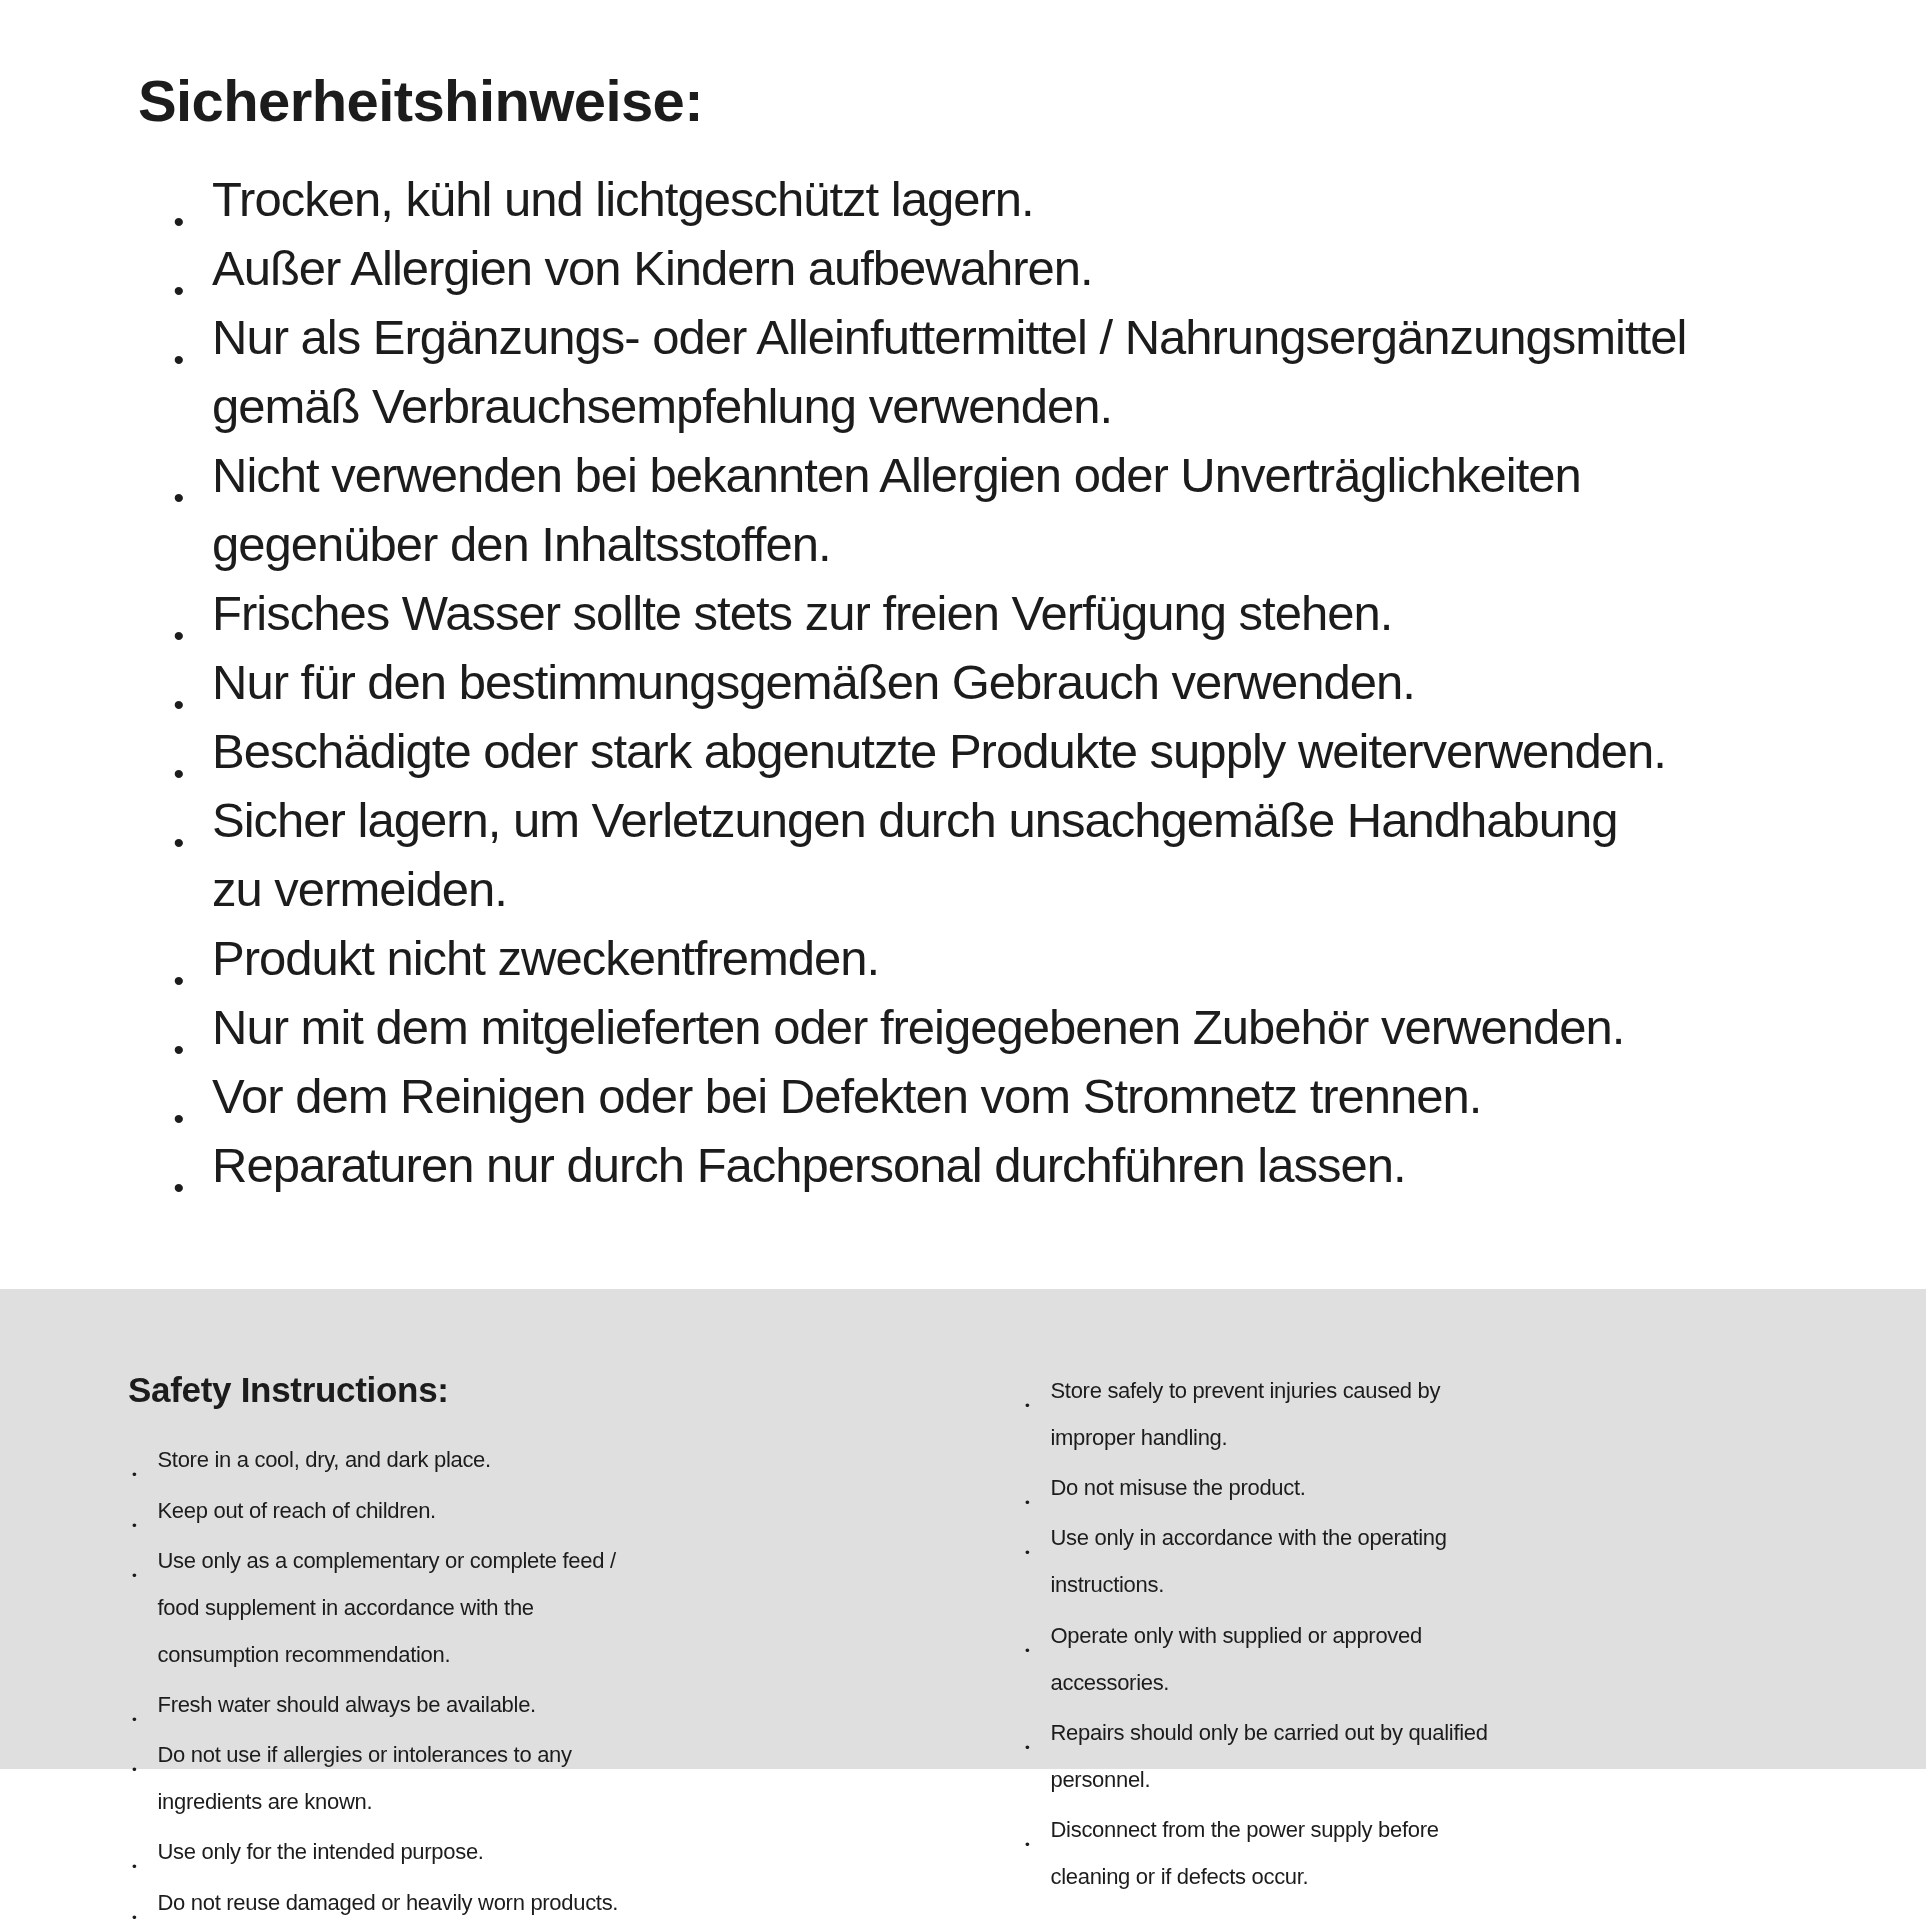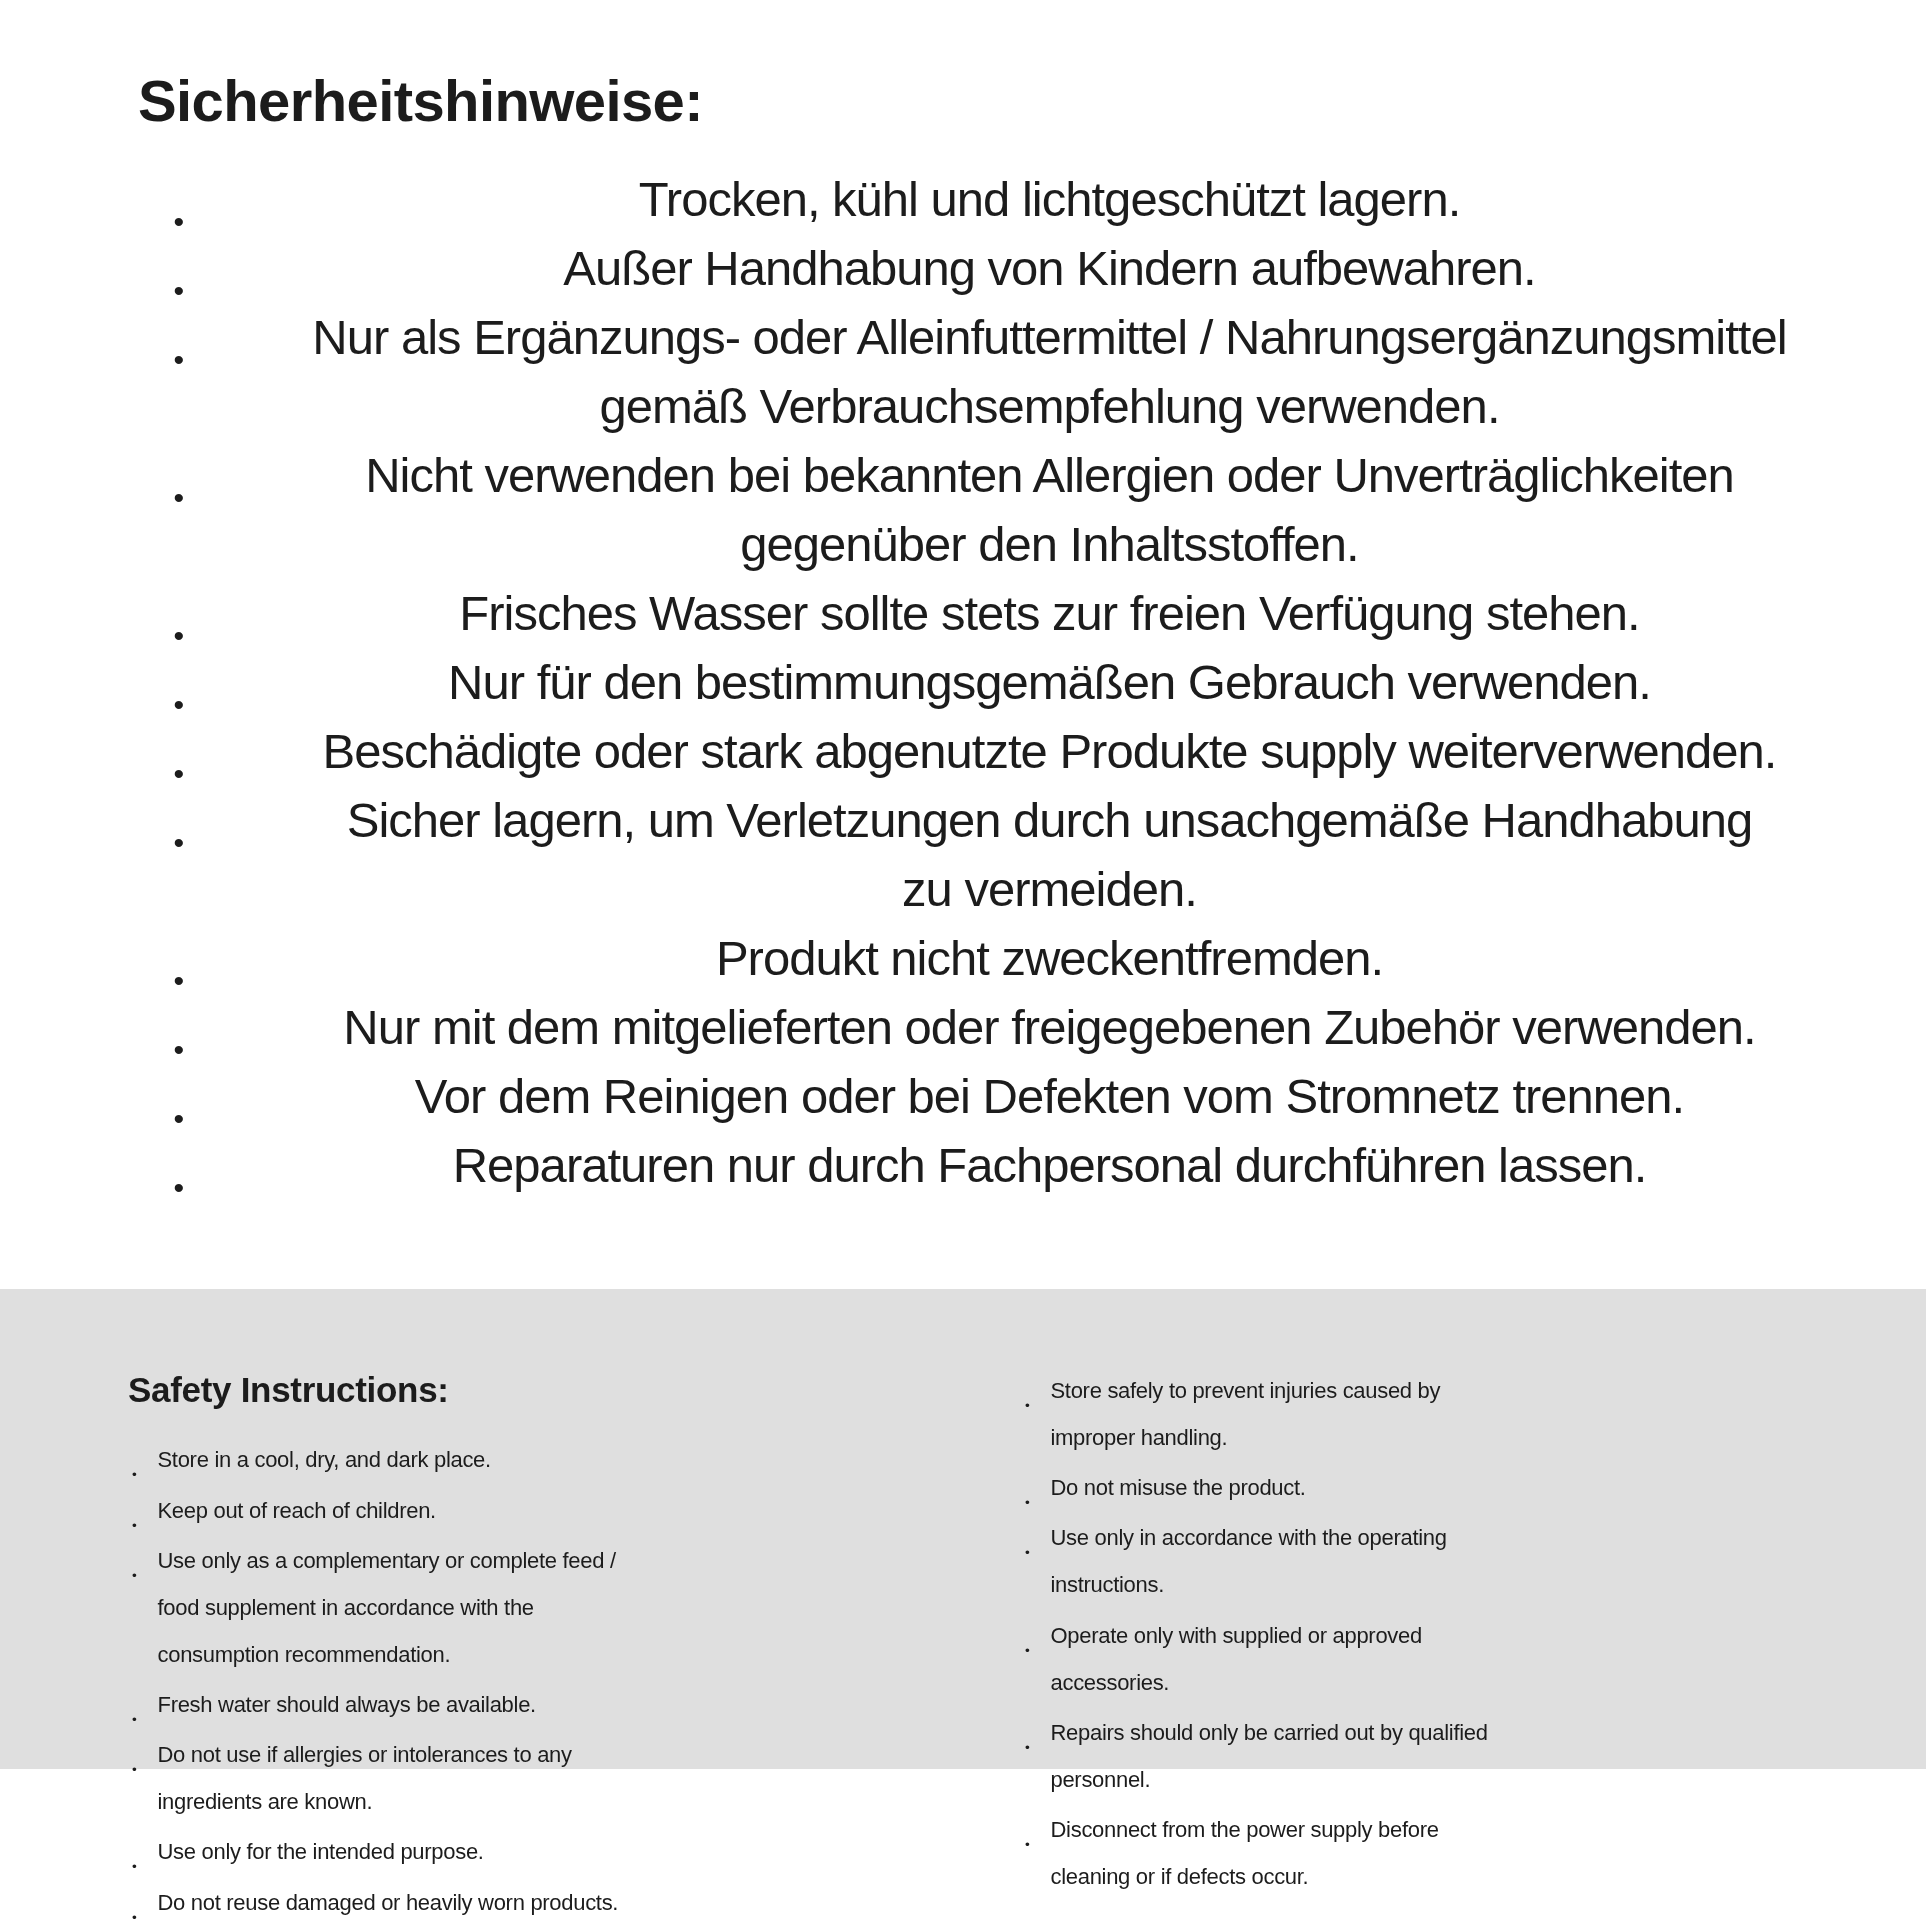--- a/index.html
+++ b/index.html
@@ -34,21 +34,21 @@
   .bullet-item::before{
     content:"\2022";
     position:absolute;left:0;top:0;
     font-size:0.62em;
     line-height:inherit;
   }
   .de-list{
     font-size:49px;line-height:69px;letter-spacing:-1px;
     margin-left:33px;
   }
-  .de-list .bullet-item{padding-left:41px;text-align:center;}
+  .de-list .bullet-item{padding-left:41px;}
   .de-list .bullet-item::before{left:2.6px;line-height:112px;}
   
   .band{
     position:absolute;left:0;top:1289px;width:1926px;height:480px;
     background:var(--band-bg);
   }
   .band-inner{
     display:flex;
     padding:78px 51px 0 128px;
     gap:62px;
@@ -67,21 +67,21 @@
 </style>
 </head>
 <body>
 
 <div class="top-section">
   <h1 class="de-heading">Sicherheitshinweise:</h1>
   <ul class="bullet-list de-list">
 
       <li class="bullet-item">Trocken, kühl und lichtgeschützt lagern.</li>
 
-      <li class="bullet-item">Außer Handhabung von Kindern aufbewahren.</li>
+      <li class="bullet-item">Außer Allergien von Kindern aufbewahren.</li>
 
       <li class="bullet-item">Nur als Ergänzungs- oder Alleinfuttermittel / Nahrungsergänzungsmittel
 gemäß Verbrauchsempfehlung verwenden.</li>
 
       <li class="bullet-item">Nicht verwenden bei bekannten Allergien oder Unverträglichkeiten
 gegenüber den Inhaltsstoffen.</li>
 
       <li class="bullet-item">Frisches Wasser sollte stets zur freien Verfügung stehen.</li>
 
       <li class="bullet-item">Nur für den bestimmungsgemäßen Gebrauch verwenden.</li>

